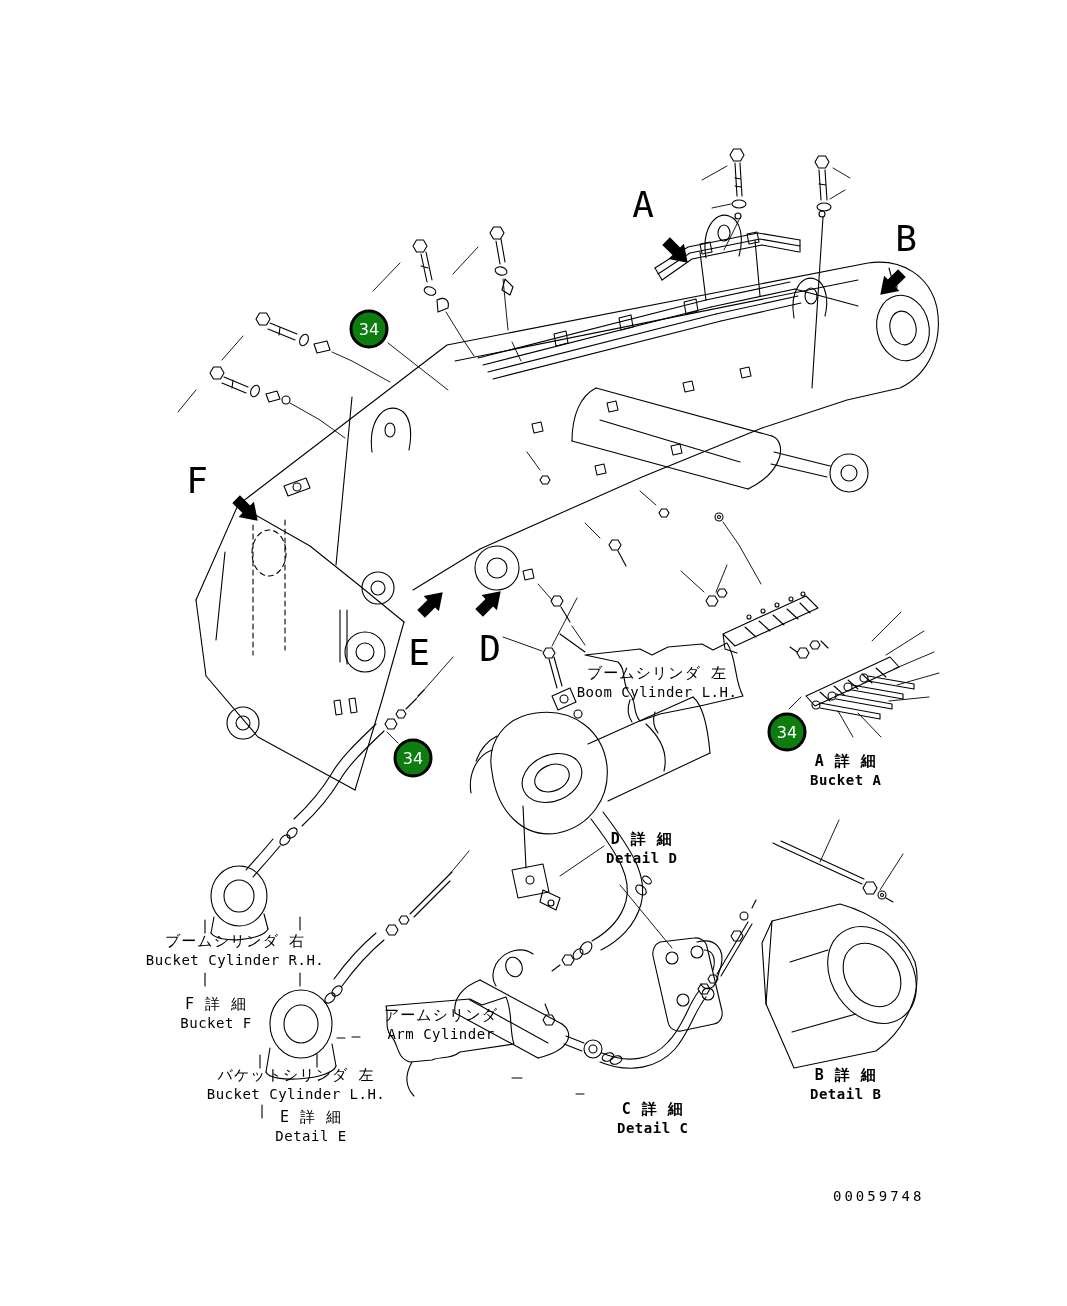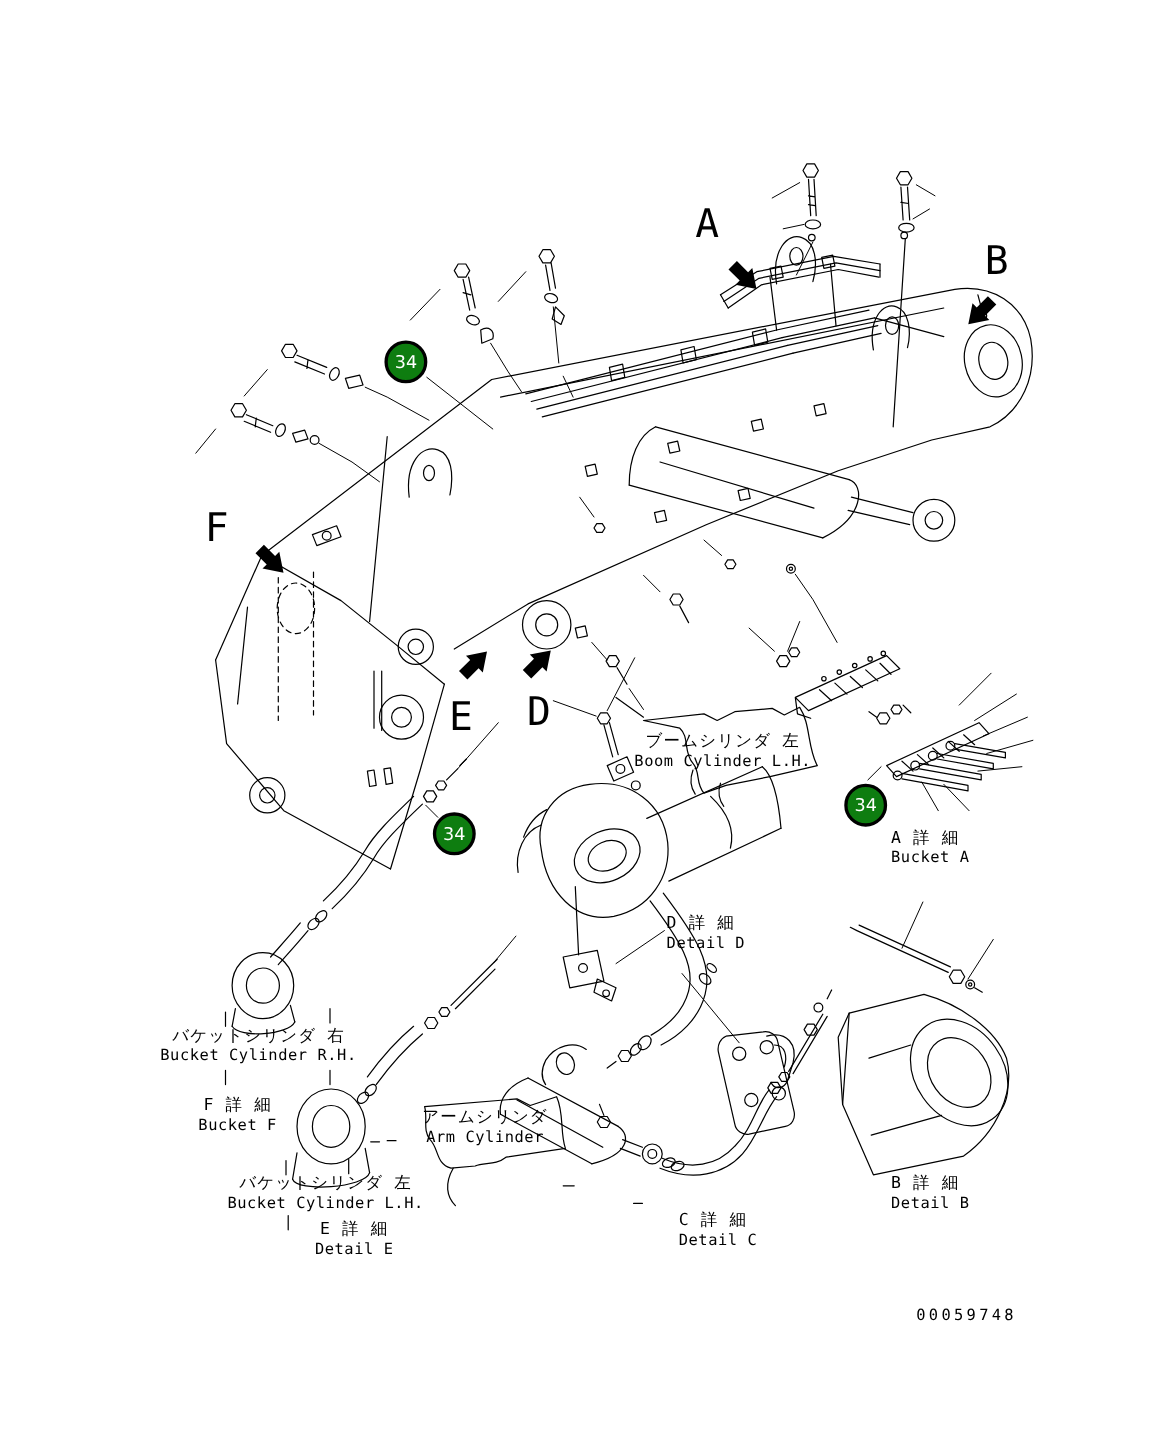--- a/index.html
+++ b/index.html
@@ -12,21 +12,21 @@
     font-family:"DejaVu Sans Mono",monospace;
   }
   .badge{
     position:absolute;transform:translate(-50%,-50%);
     width:33px;height:33px;border:3px solid #000000;border-radius:50%;
     background:#0e7d10;color:#fff;display:flex;align-items:center;justify-content:center;
     font-size:16px;font-family:"DejaVu Sans",sans-serif;cursor:pointer;
   }
   .lbl{position:absolute;color:#000;white-space:nowrap;text-align:center;}
   .lbl.center{transform:translateX(-50%);}
-  .lbl.left-align{text-align:left;}
+  .lbl.left-align{text-align:center;font-weight:bold;}
   .lbl .jp{font-size:15px;letter-spacing:1px;line-height:19px;}
   .lbl .en{font-size:14px;letter-spacing:.5px;line-height:19px;}
   .drawing-number{position:absolute;font-size:14px;letter-spacing:3px;color:#000;margin-top:44px;}
 </style>
 </head>
 <body>
 
 <div class="stage">
 
 <svg class="art" width="1067" height="1306" viewBox="0 0 1067 1306" style="fill:none;stroke:#000;stroke-width:1.1;stroke-linecap:round;stroke-linejoin:round;">
@@ -329,35 +329,35 @@
   <div class="jp">A 詳 細</div>
   <div class="en">Bucket A</div>
 </div>
 
 <div class="lbl left-align" style="left:606px;top:830px">
   <div class="jp">D 詳 細</div>
   <div class="en">Detail D</div>
 </div>
 
 <div class="lbl center" style="left:235px;top:932px">
-  <div class="jp">バケットシリンダ 右</div>
+  <div class="jp">ブームシリンダ 右</div>
   <div class="en">Bucket Cylinder R.H.</div>
 </div>
 
 <div class="lbl center" style="left:216px;top:995px">
   <div class="jp">F 詳 細</div>
   <div class="en">Bucket F</div>
 </div>
 
 <div class="lbl center" style="left:296px;top:1066px">
   <div class="jp">バケットシリンダ 左</div>
   <div class="en">Bucket Cylinder L.H.</div>
 </div>
 
-<div class="lbl center" style="left:322px;top:1108px">
+<div class="lbl center" style="left:311px;top:1108px">
   <div class="jp">E 詳 細</div>
   <div class="en">Detail E</div>
 </div>
 
 <div class="lbl center" style="left:441px;top:1006px">
   <div class="jp">アームシリンダ</div>
   <div class="en">Arm Cylinder</div>
 </div>
 
 <div class="lbl left-align" style="left:617px;top:1100px">

